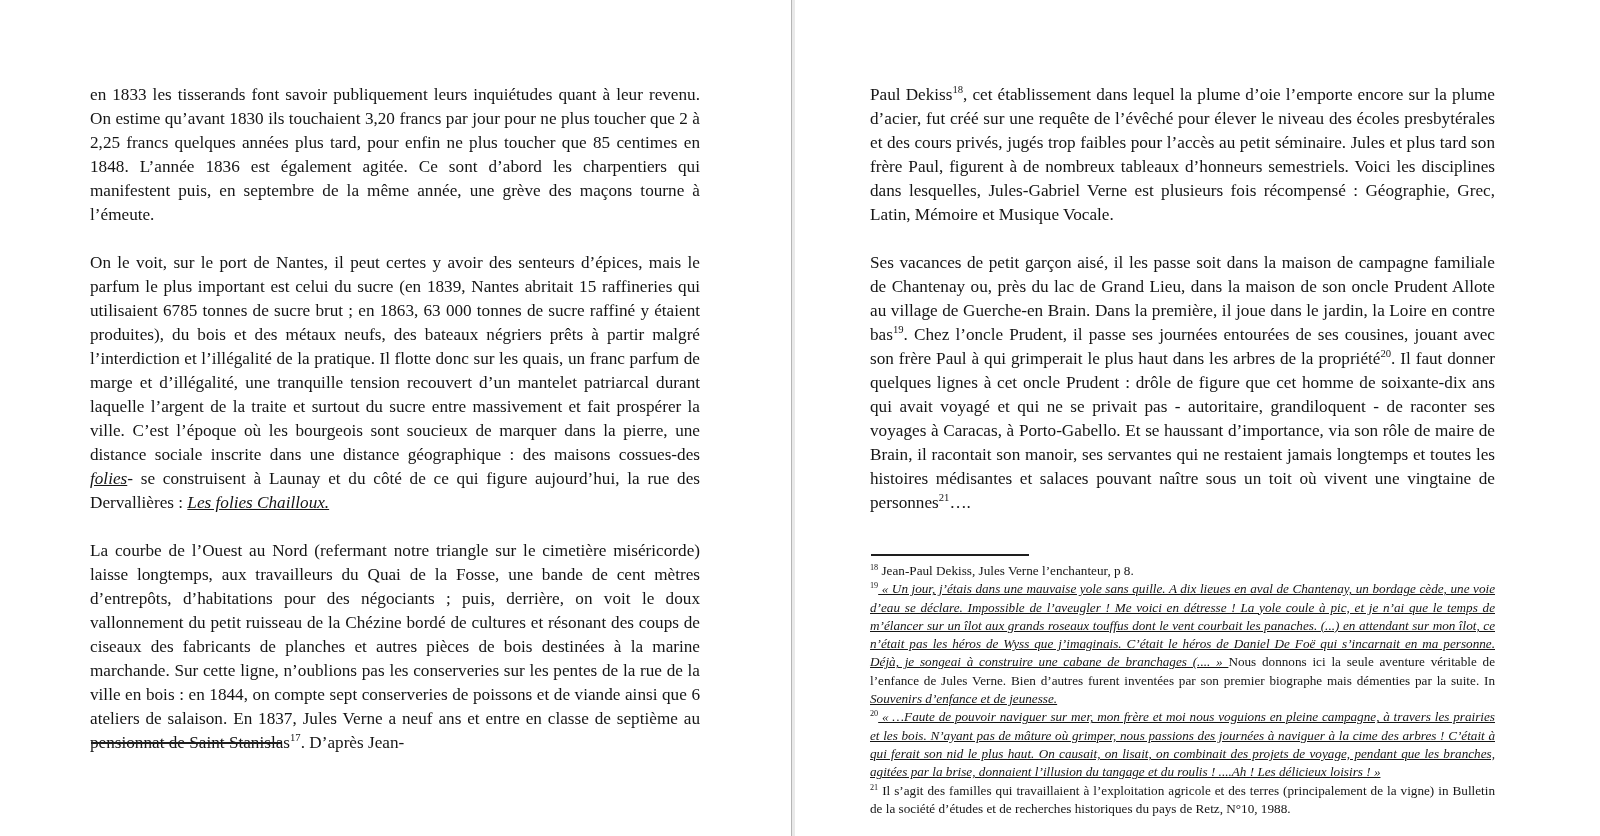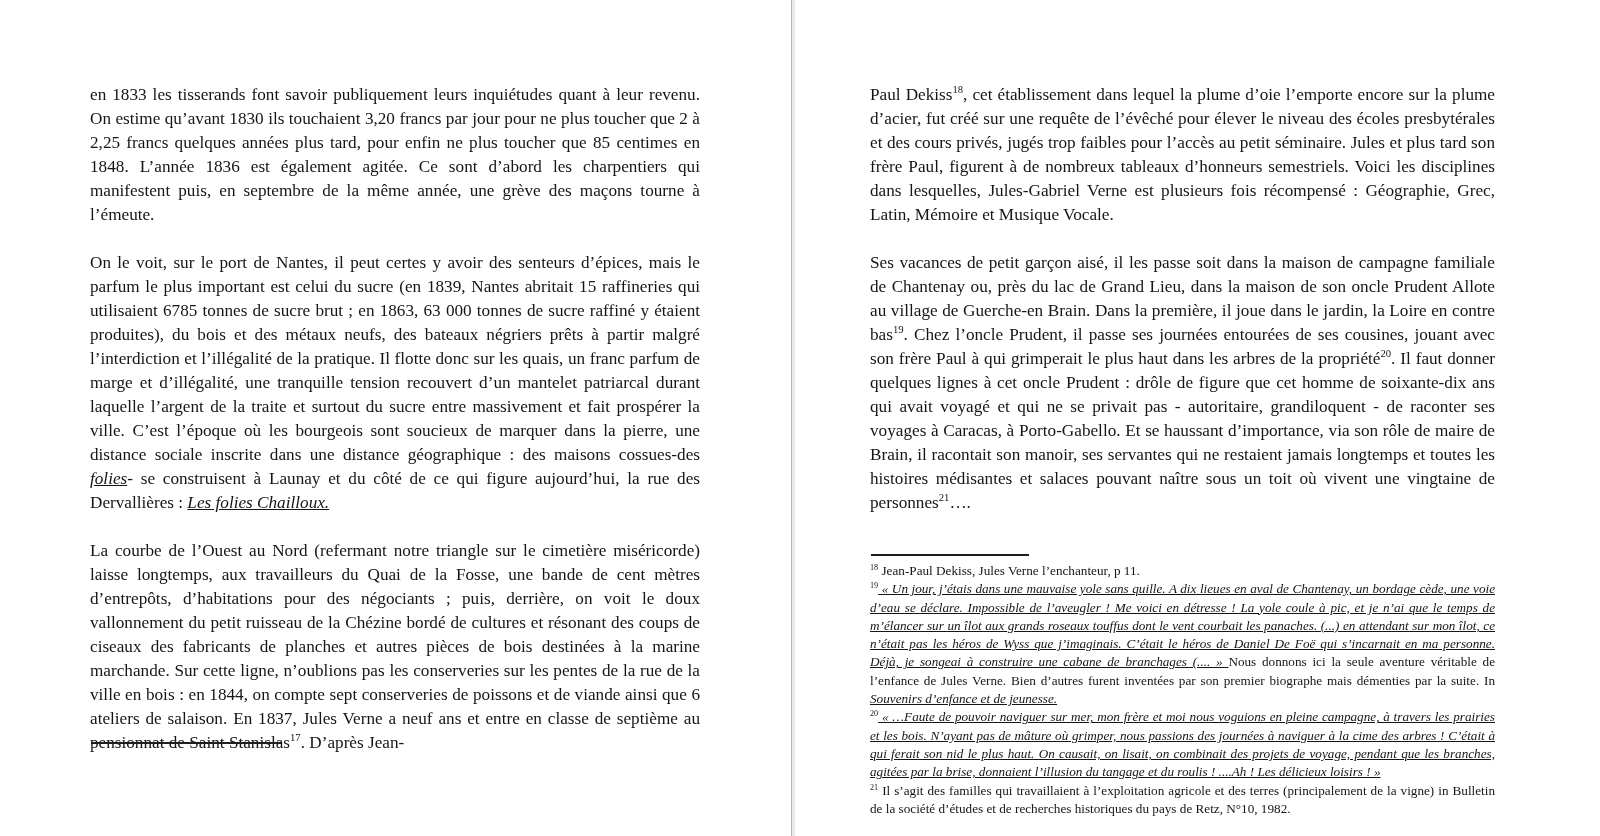--- a/index.html
+++ b/index.html
@@ -53,19 +53,19 @@
 <div id="divider" style="background: rgb(233, 233, 233); border-left: 1px solid rgb(181, 181, 181); border-right: 1px solid rgb(181, 181, 181);"></div>
 
 <div class="page" id="page-right">
   <div class="body-col">
       <p><span>Paul Dekiss</span><sup>18</sup><span>, cet établissement dans lequel la plume d’oie l’emporte encore sur la plume d’acier, fut créé sur une requête de l’évêché pour élever le niveau des écoles presbytérales et des cours privés, jugés trop faibles pour l’accès au petit séminaire. Jules et plus tard son frère Paul, figurent à de nombreux tableaux d’honneurs semestriels. Voici les disciplines dans lesquelles, Jules-Gabriel Verne est plusieurs fois récompensé : Géographie, Grec, Latin, Mémoire et Musique Vocale.</span></p>
       <p><span>Ses vacances de petit garçon aisé, il les passe soit dans la maison de campagne familiale de Chantenay ou, près du lac de Grand Lieu, dans la maison de son oncle Prudent Allote au village de Guerche-en Brain. Dans la première, il joue dans le jardin, la Loire en contre bas</span><sup>19</sup><span>. Chez l’oncle Prudent, il passe ses journées entourées de ses cousines, jouant avec son frère Paul à qui grimperait le plus haut dans les arbres de la propriété</span><sup>20</sup><span>. Il faut donner quelques lignes à cet oncle Prudent : drôle de figure que cet homme de soixante-dix ans qui avait voyagé et qui ne se privait pas - autoritaire, grandiloquent - de raconter ses voyages à Caracas, à Porto-Gabello. Et se haussant d’importance, via son rôle de maire de Brain, il racontait son manoir, ses servantes qui ne restaient jamais longtemps et toutes les histoires médisantes et salaces pouvant naître sous un toit où vivent une vingtaine de personnes</span><sup>21</sup><span>….</span></p>
     </div>
   <div class="footnotes">
     <div class="fn-rule"></div>
     <div>
-        <div class="fn"><sup>18</sup><span> Jean-Paul Dekiss, Jules Verne l’enchanteur, p 11.</span></div>
+        <div class="fn"><sup>18</sup><span> Jean-Paul Dekiss, Jules Verne l’enchanteur, p 8.</span></div>
         <div class="fn"><sup>19</sup><span class="it"> « Un jour, j’étais dans une mauvaise yole sans quille. A dix lieues en aval de Chantenay, un bordage cède, une voie d’eau se déclare. Impossible de l’aveugler ! Me voici en détresse ! La yole coule à pic, et je n’ai que le temps de m’élancer sur un îlot aux grands roseaux touffus dont le vent courbait les panaches. (...) en attendant sur mon îlot, ce n’était pas les héros de Wyss que j’imaginais. C’était le héros de Daniel De Foë qui s’incarnait en ma personne. Déjà, je songeai à construire une cabane de branchages (.... » </span><span>Nous donnons ici la seule aventure véritable de l’enfance de Jules Verne. Bien d’autres furent inventées par son premier biographe mais démenties par la suite. In </span><span class="it">Souvenirs d’enfance et de jeunesse.</span></div>
         <div class="fn"><sup>20</sup><span class="it"> « …Faute de pouvoir naviguer sur mer, mon frère et moi nous voguions en pleine campagne, à travers les prairies et les bois. N’ayant pas de mâture où grimper, nous passions des journées à naviguer à la cime des arbres ! C’était à qui ferait son nid le plus haut. On causait, on lisait, on combinait des projets de voyage, pendant que les branches, agitées par la brise, donnaient l’illusion du tangage et du roulis ! ....Ah ! Les délicieux loisirs ! »</span></div>
-        <div class="fn"><sup>21</sup><span> Il s’agit des familles qui travaillaient à l’exploitation agricole et des terres (principalement de la vigne) in Bulletin de la société d’études et de recherches historiques du pays de Retz, N°10, 1982.</span></div>
+        <div class="fn"><sup>21</sup><span> Il s’agit des familles qui travaillaient à l’exploitation agricole et des terres (principalement de la vigne) in Bulletin de la société d’études et de recherches historiques du pays de Retz, N°10, 1988.</span></div>
       </div>
   </div>
 </div>
 
 </body></html>

